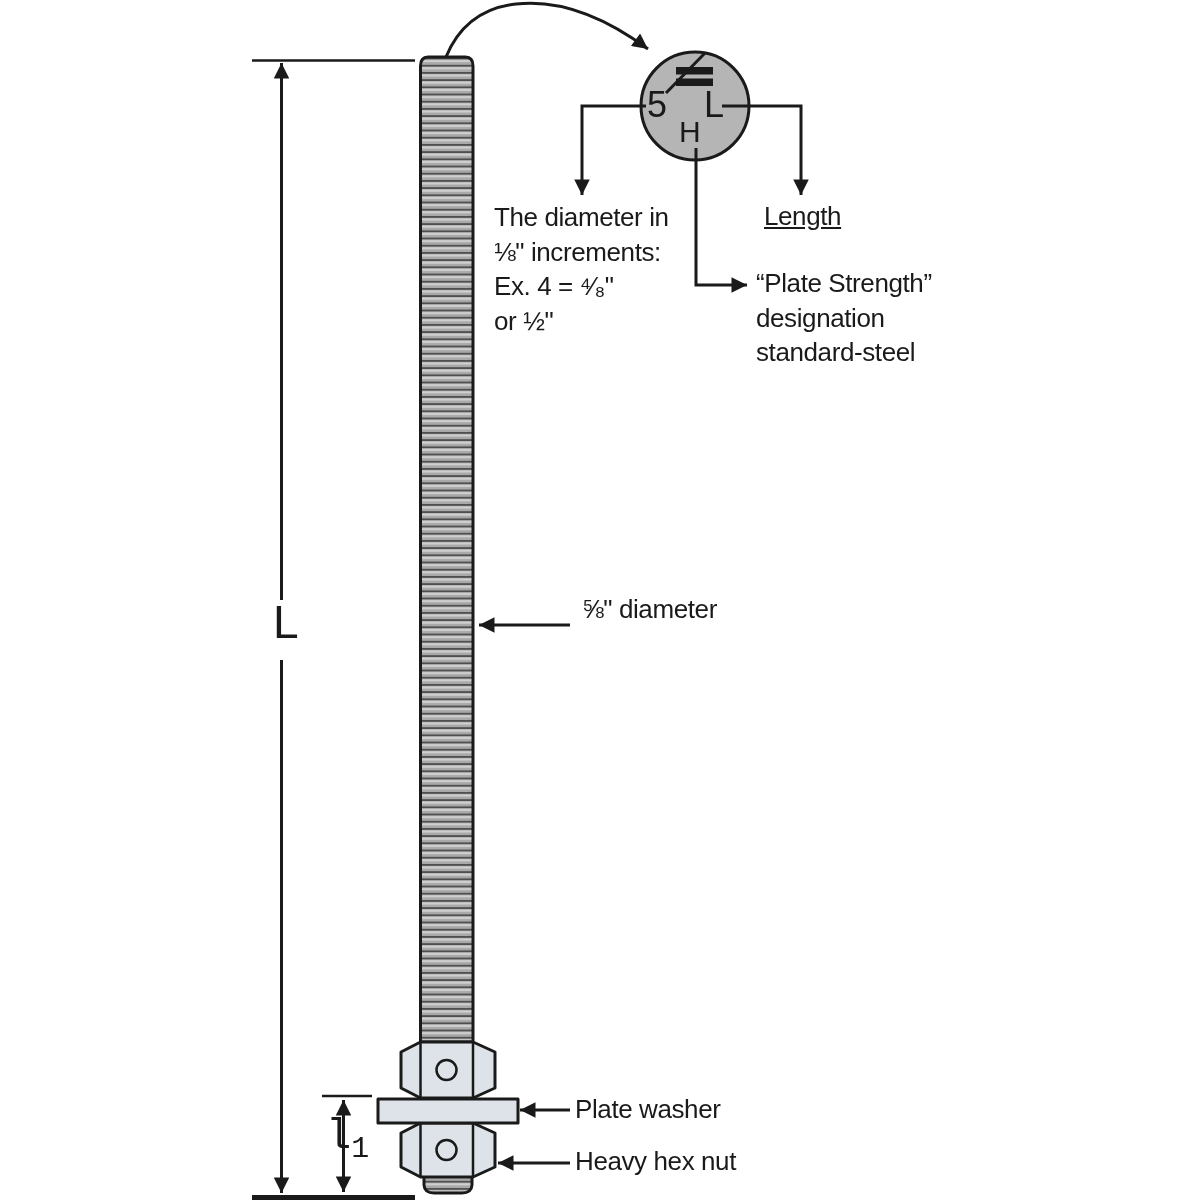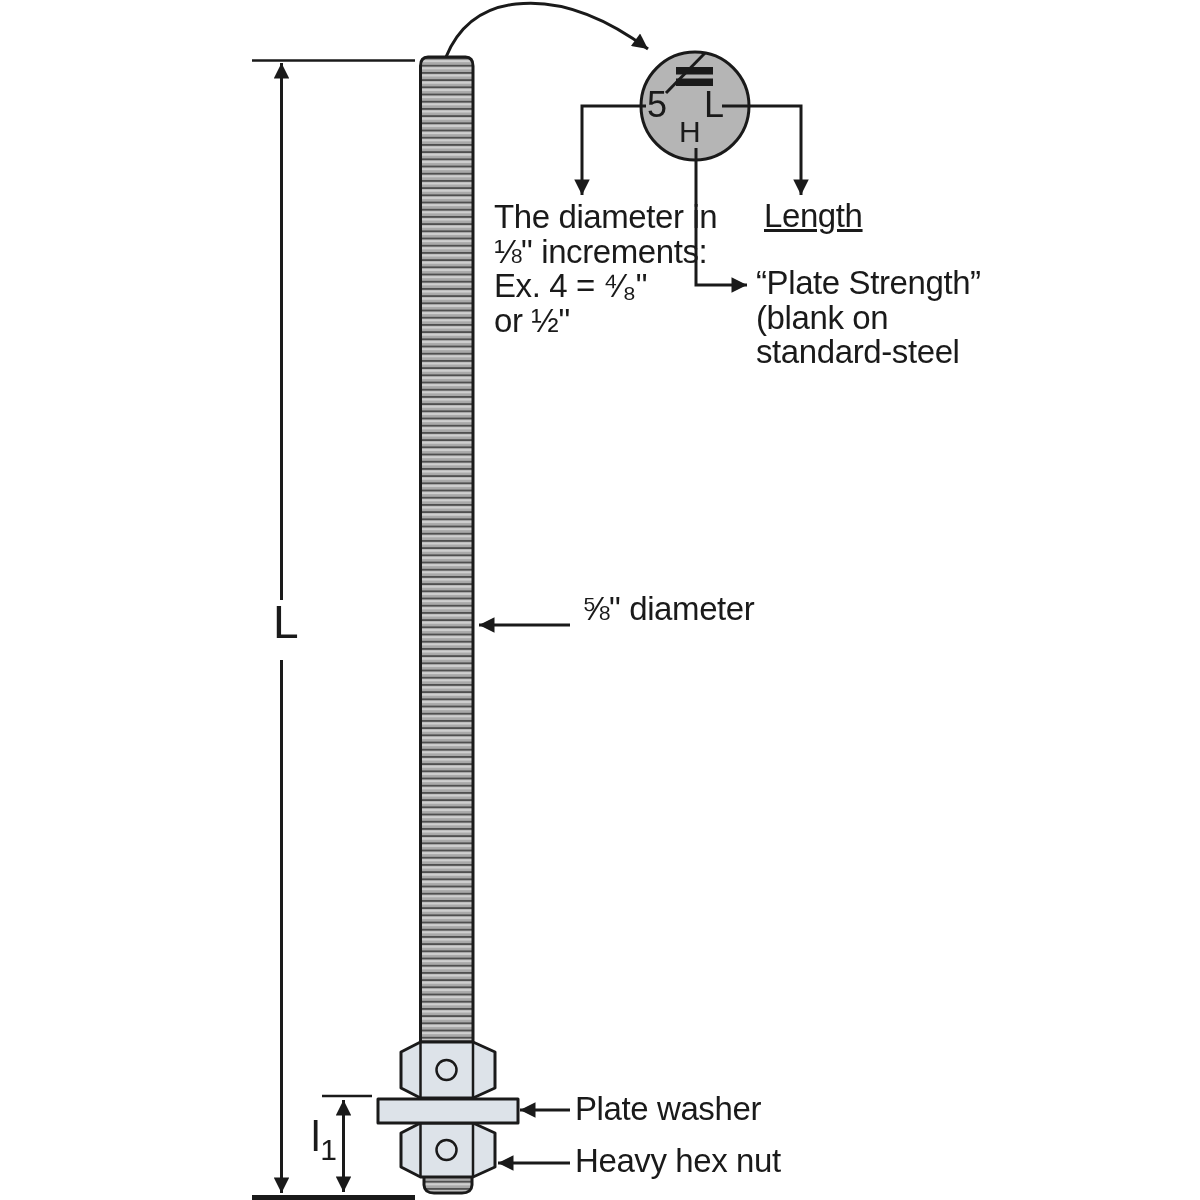--- a/index.html
+++ b/index.html
@@ -16,21 +16,21 @@
   .thick{stroke-width:5;}
   .ink-fill{fill:var(--ink,#1a1a1a);stroke:none;}
   .rod{fill:url(#threads);stroke:var(--ink,#1a1a1a);stroke-width:3;}
   .hardware{fill:var(--hardware_fill,#dde3e9);stroke:var(--ink,#1a1a1a);stroke-width:3;stroke-linejoin:round;}
   .facet{stroke:var(--ink,#1a1a1a);stroke-width:2.5;fill:none;}
   .stamp{fill:var(--stamp_fill,#b5b5b5);stroke:var(--ink,#1a1a1a);stroke-width:3;}
   .p-dark{fill:var(--thread_dark,#4f4f4f);}
   .p-light{fill:var(--thread_light,#cfcfcf);}
   .p-mid{fill:var(--thread_mid,#9b9b9b);}
   
-  .t{position:absolute;letter-spacing:-0.4px;line-height:34.5px;font-size:33px;white-space:nowrap;}
+  .t{position:absolute;letter-spacing:-0.4px;line-height:34.5px;font-size:26px;white-space:nowrap;}
   .t div{white-space:nowrap;}
   .rod-label{line-height:38px;}
   .dim-symbol{font-size:46px;letter-spacing:0;}
   .embed-symbol{font-size:42px;letter-spacing:0;}
   .embed-symbol .sub{font-size:30px;vertical-align:-9px;}
   .stamp-glyph{position:absolute;font-size:36px;letter-spacing:0;line-height:36px;}
   .stamp-glyph.small{font-size:30px;line-height:30px;}
 </style>
 </head>
 <body>
@@ -104,31 +104,31 @@
     <div>The diameter in</div>
     <div>⅛" increments:</div>
     <div>Ex. 4 = ⁴⁄₈"</div>
     <div>or ½"</div>
   </div>
 
   <div class="t" style="left:764px;top:199px;text-decoration:underline;">Length</div>
 
   <div class="t" style="left:756px;top:266px;">
     <div>“Plate Strength”</div>
-    <div>(blank on</div>
+    <div>designation</div>
     <div>standard-steel</div>
   </div>
 
   <div class="t rod-label" style="left:582px;top:590px;">
     <div>⅝" diameter</div>
   </div>
 
   <div class="t" style="left:575px;top:1144px;">Heavy hex nut</div>
 
   <div class="t" style="left:575px;top:1092px;">Plate washer</div>
 
   <div class="t dim-symbol" style="left:273px;top:605px;">L</div>
 
-  <div class="t embed-symbol" style="left:311px;top:1120px;">
+  <div class="t embed-symbol" style="left:326px;top:1120px;font-family:Liberation Mono, monospace;">
     <span>l</span><span class="sub">1</span>
   </div>
 
 </div>
 
 </body></html>

